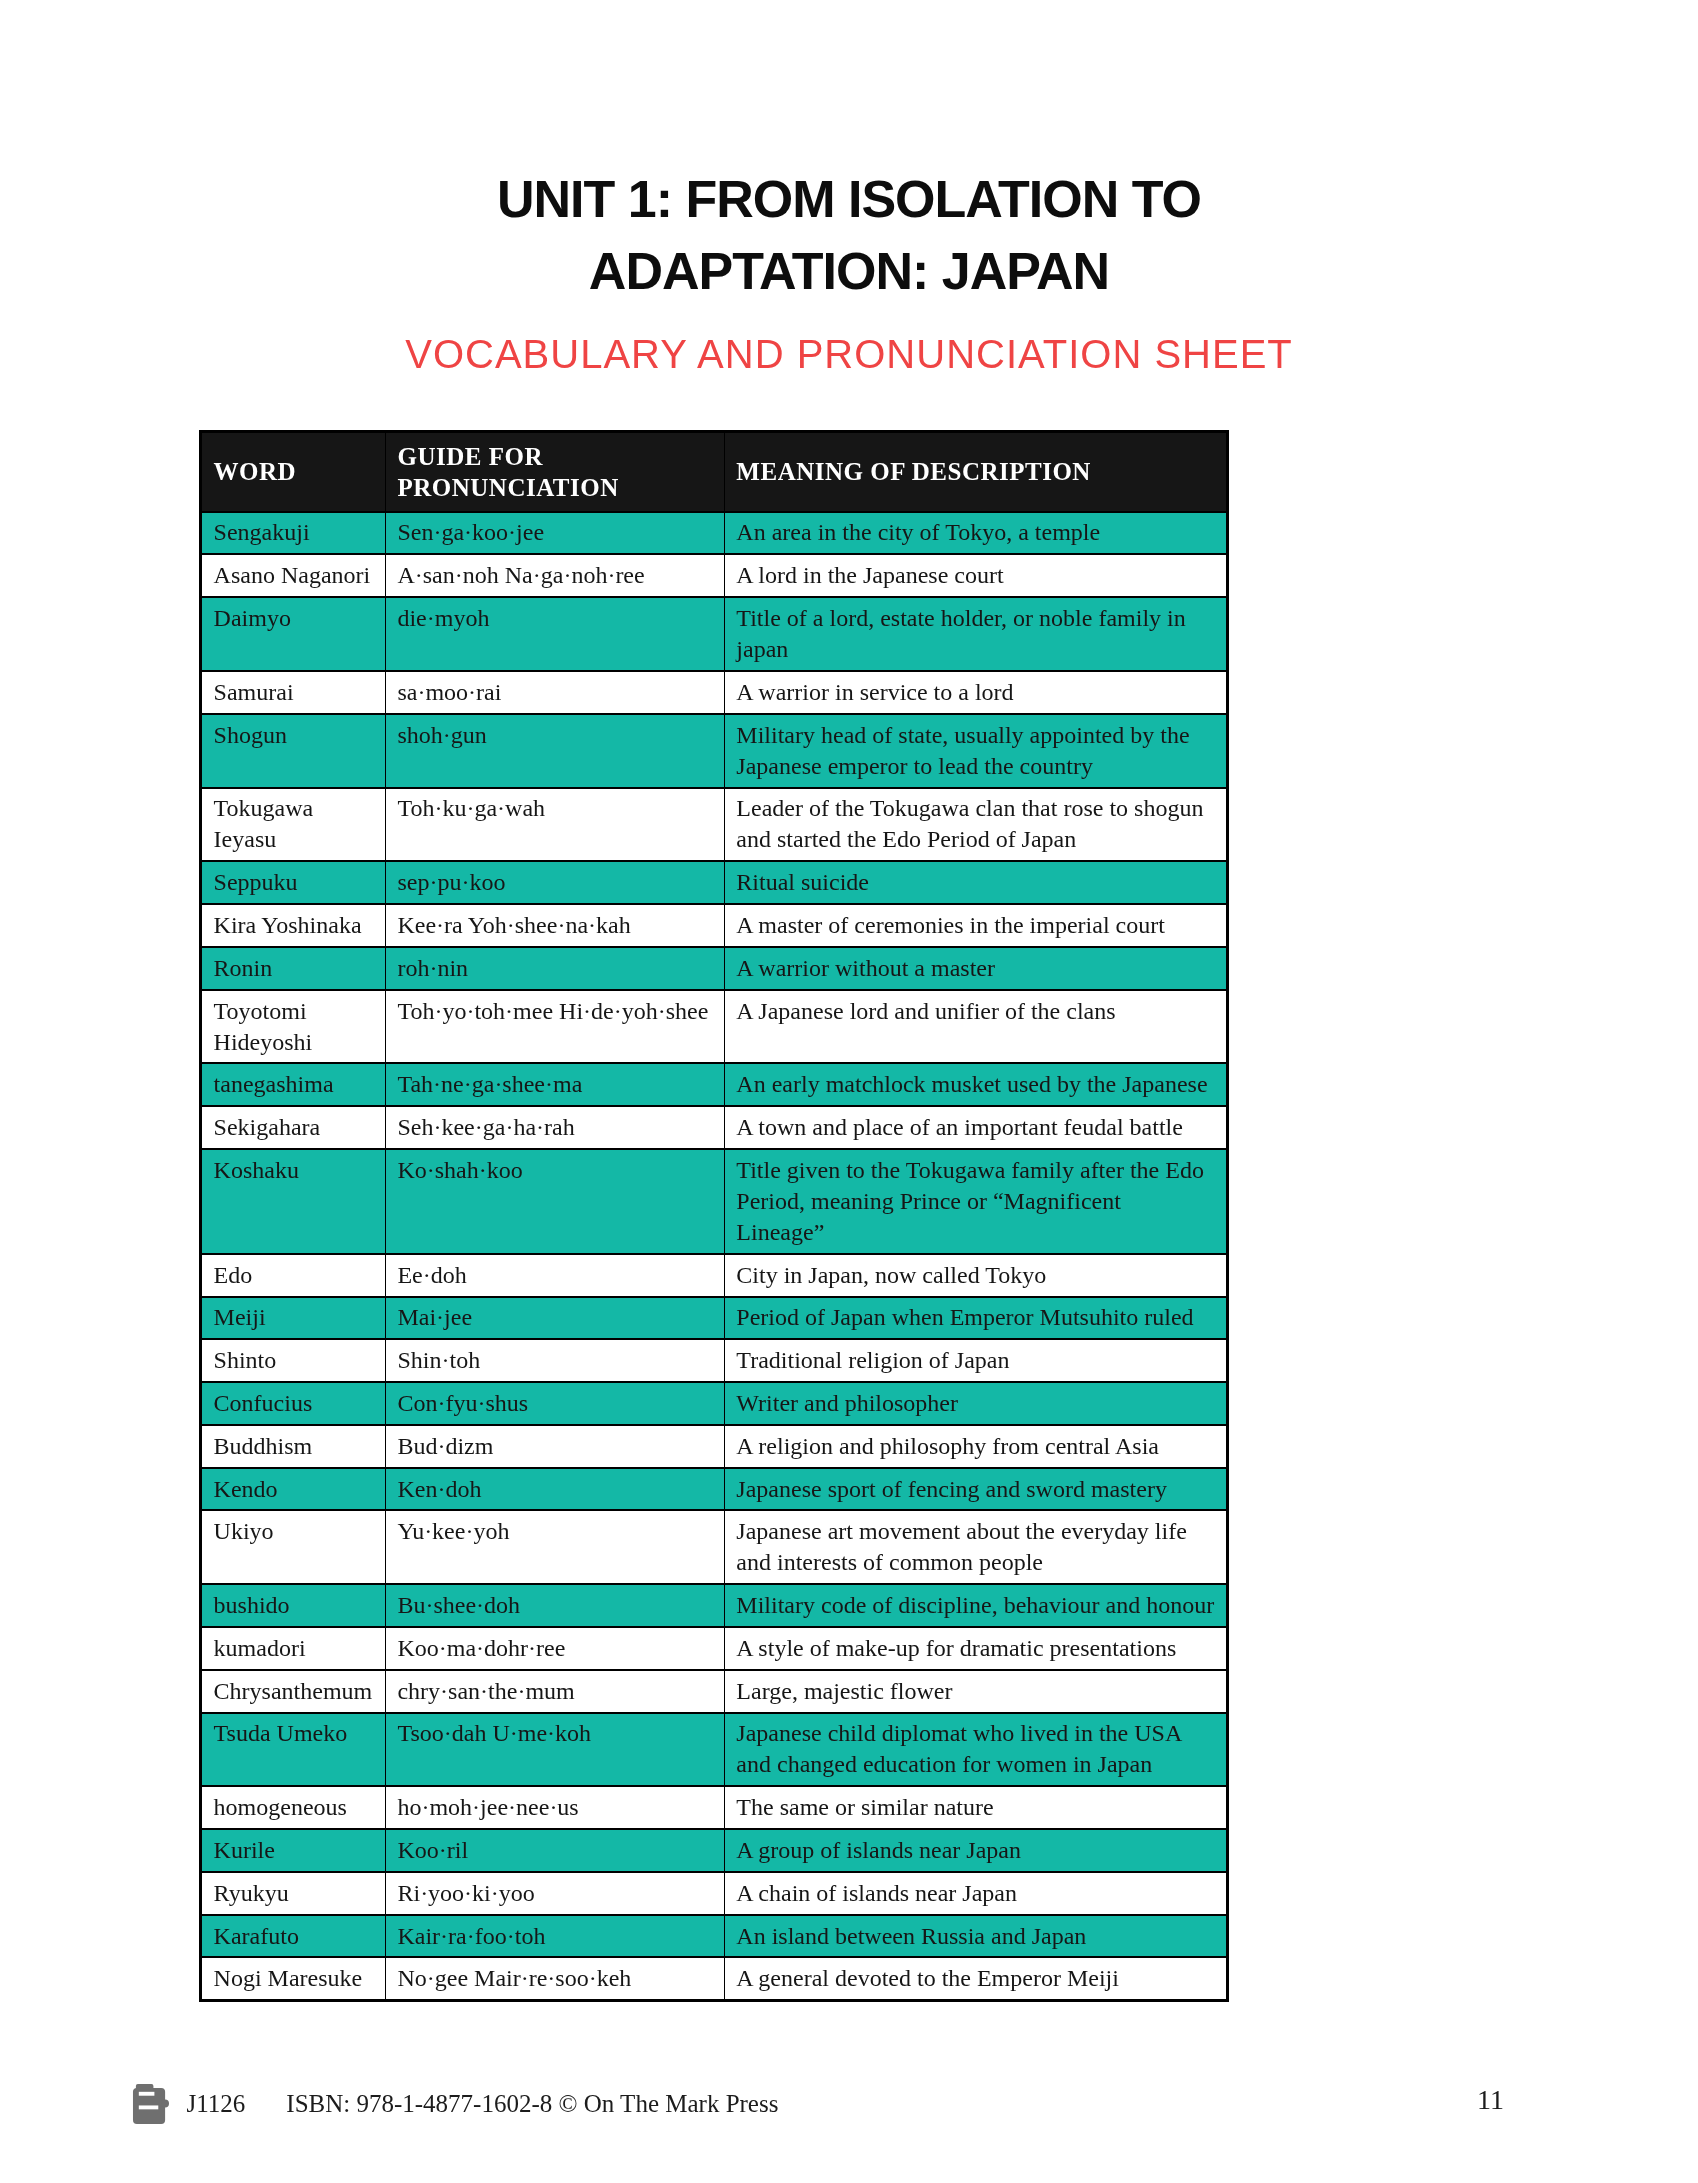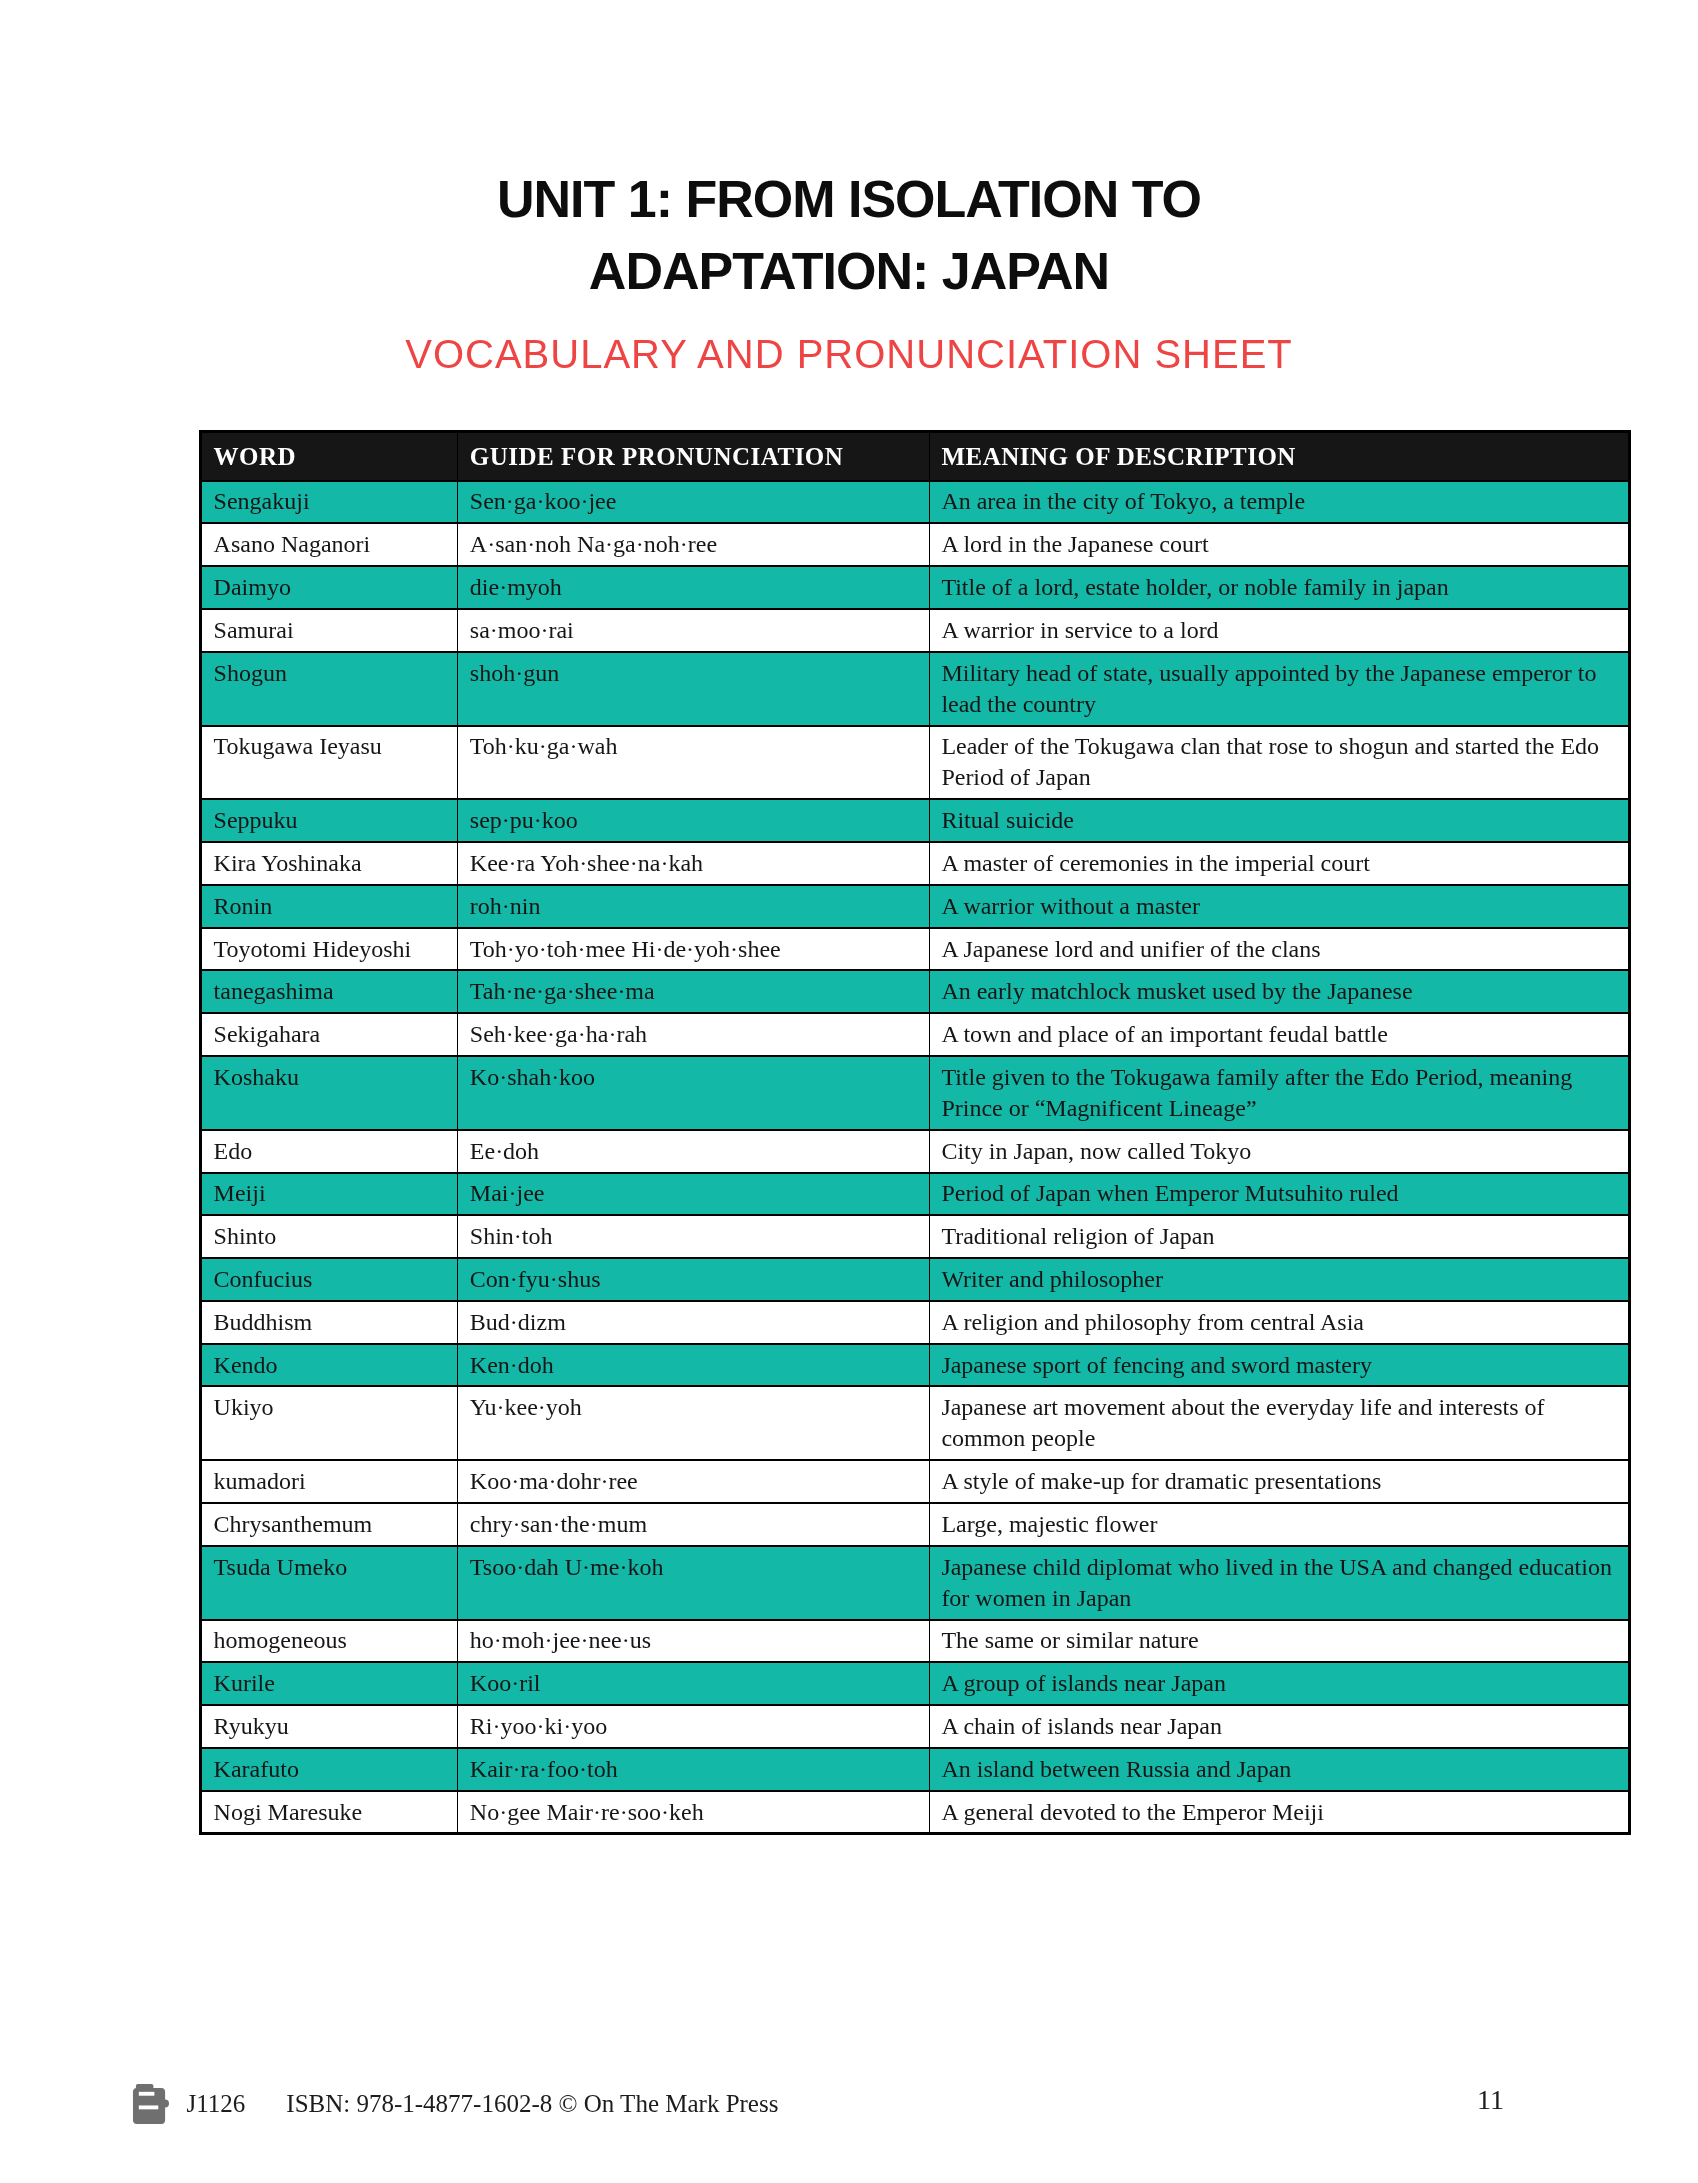--- a/index.html
+++ b/index.html
@@ -33,21 +33,21 @@
     color:#0d0d0d;
   }
   .sheet-subtitle {
     position:absolute; top:332px; left:0; width:100%;
     text-align:center; font-family:Liberation Sans, sans-serif;
     font-weight:normal; font-size:40px; letter-spacing:1px; color:#ef4444;
   }
 
   
   table.vocab {
-    position:absolute; top:430px; left:199px; width:1432px;
+    position:absolute; top:430px; left:199px; width:1030px;
     border-collapse:collapse; table-layout:fixed;
     font-size:24px; line-height:31px;
   }
   table.vocab { border:3.9px solid #000; }
   col.c-word { width:18%; }
   col.c-pron { width:33%; }
   col.c-mean { width:49%; }
   table.vocab th {
     background:#161616; color:#ffffff; text-align:left;
     font-weight:bold; font-size:25px; letter-spacing:0.5px;
@@ -193,20 +193,25 @@
         <tr class="shaded">
           <td>Kendo</td>
           <td>Ken·doh</td>
           <td>Japanese sport of fencing and sword mastery</td>
         </tr>
         <tr>
           <td>Ukiyo</td>
           <td>Yu·kee·yoh</td>
           <td>Japanese art movement about the everyday life and interests of common people</td>
         </tr>
+        <tr class="shaded">
+          <td>bushido</td>
+          <td>Bu·shee·doh</td>
+          <td>Military code of discipline, behaviour and honour</td>
+        </tr>
         <tr>
           <td>kumadori</td>
           <td>Koo·ma·dohr·ree</td>
           <td>A style of make-up for dramatic presentations</td>
         </tr>
         <tr>
           <td>Chrysanthemum</td>
           <td>chry·san·the·mum</td>
           <td>Large, majestic flower</td>
         </tr>

